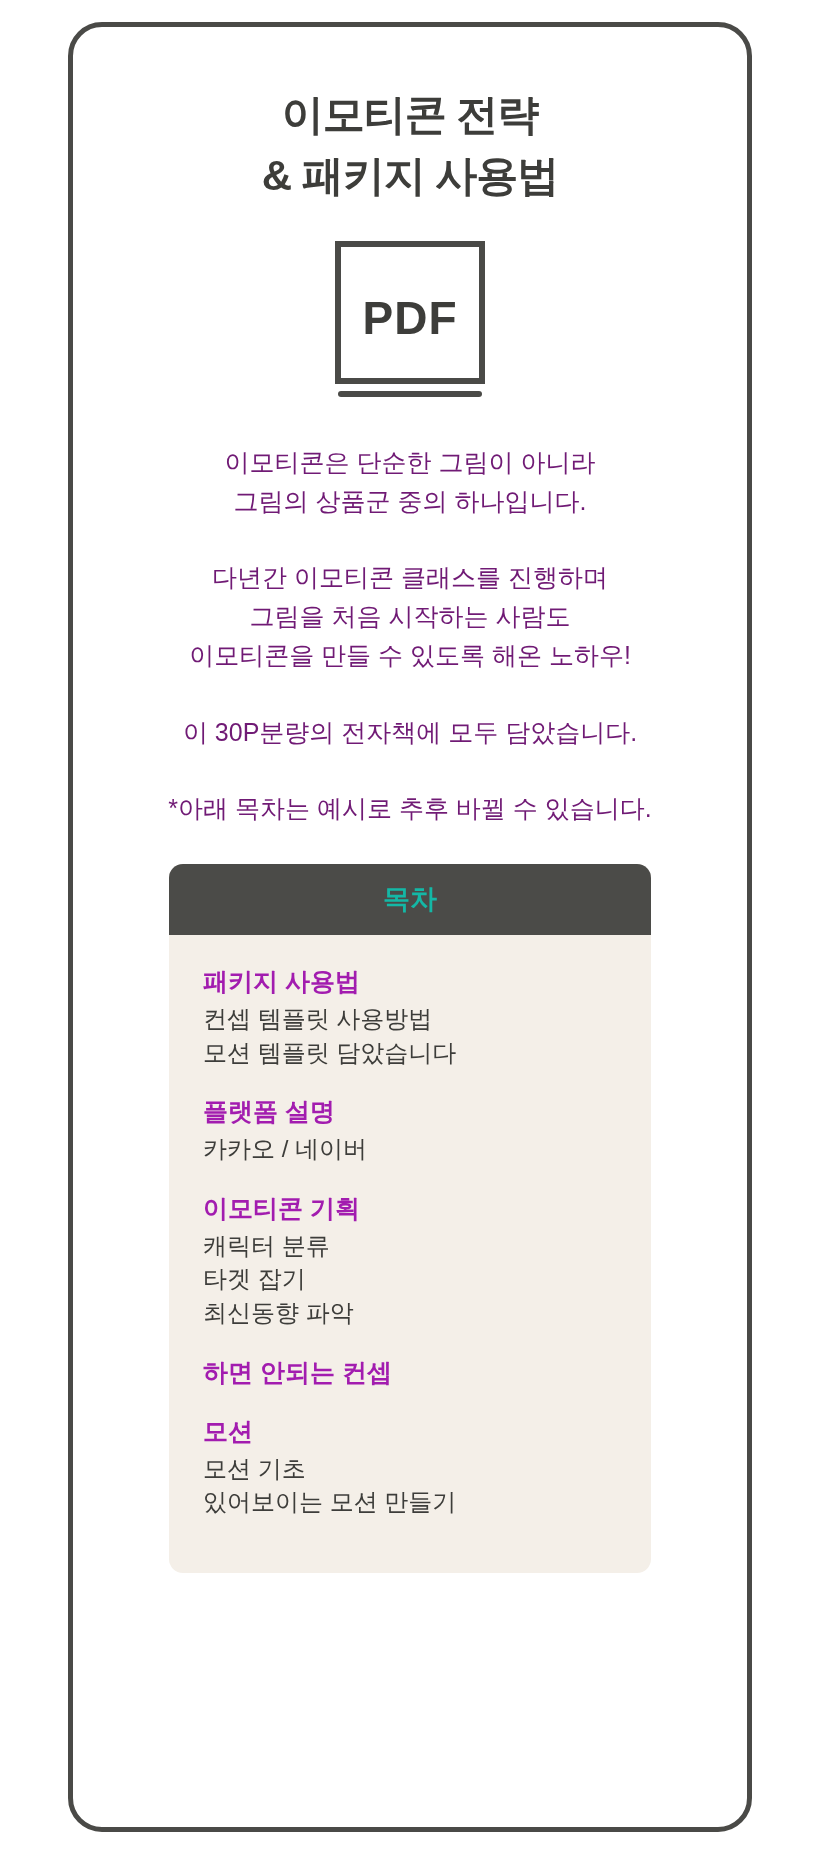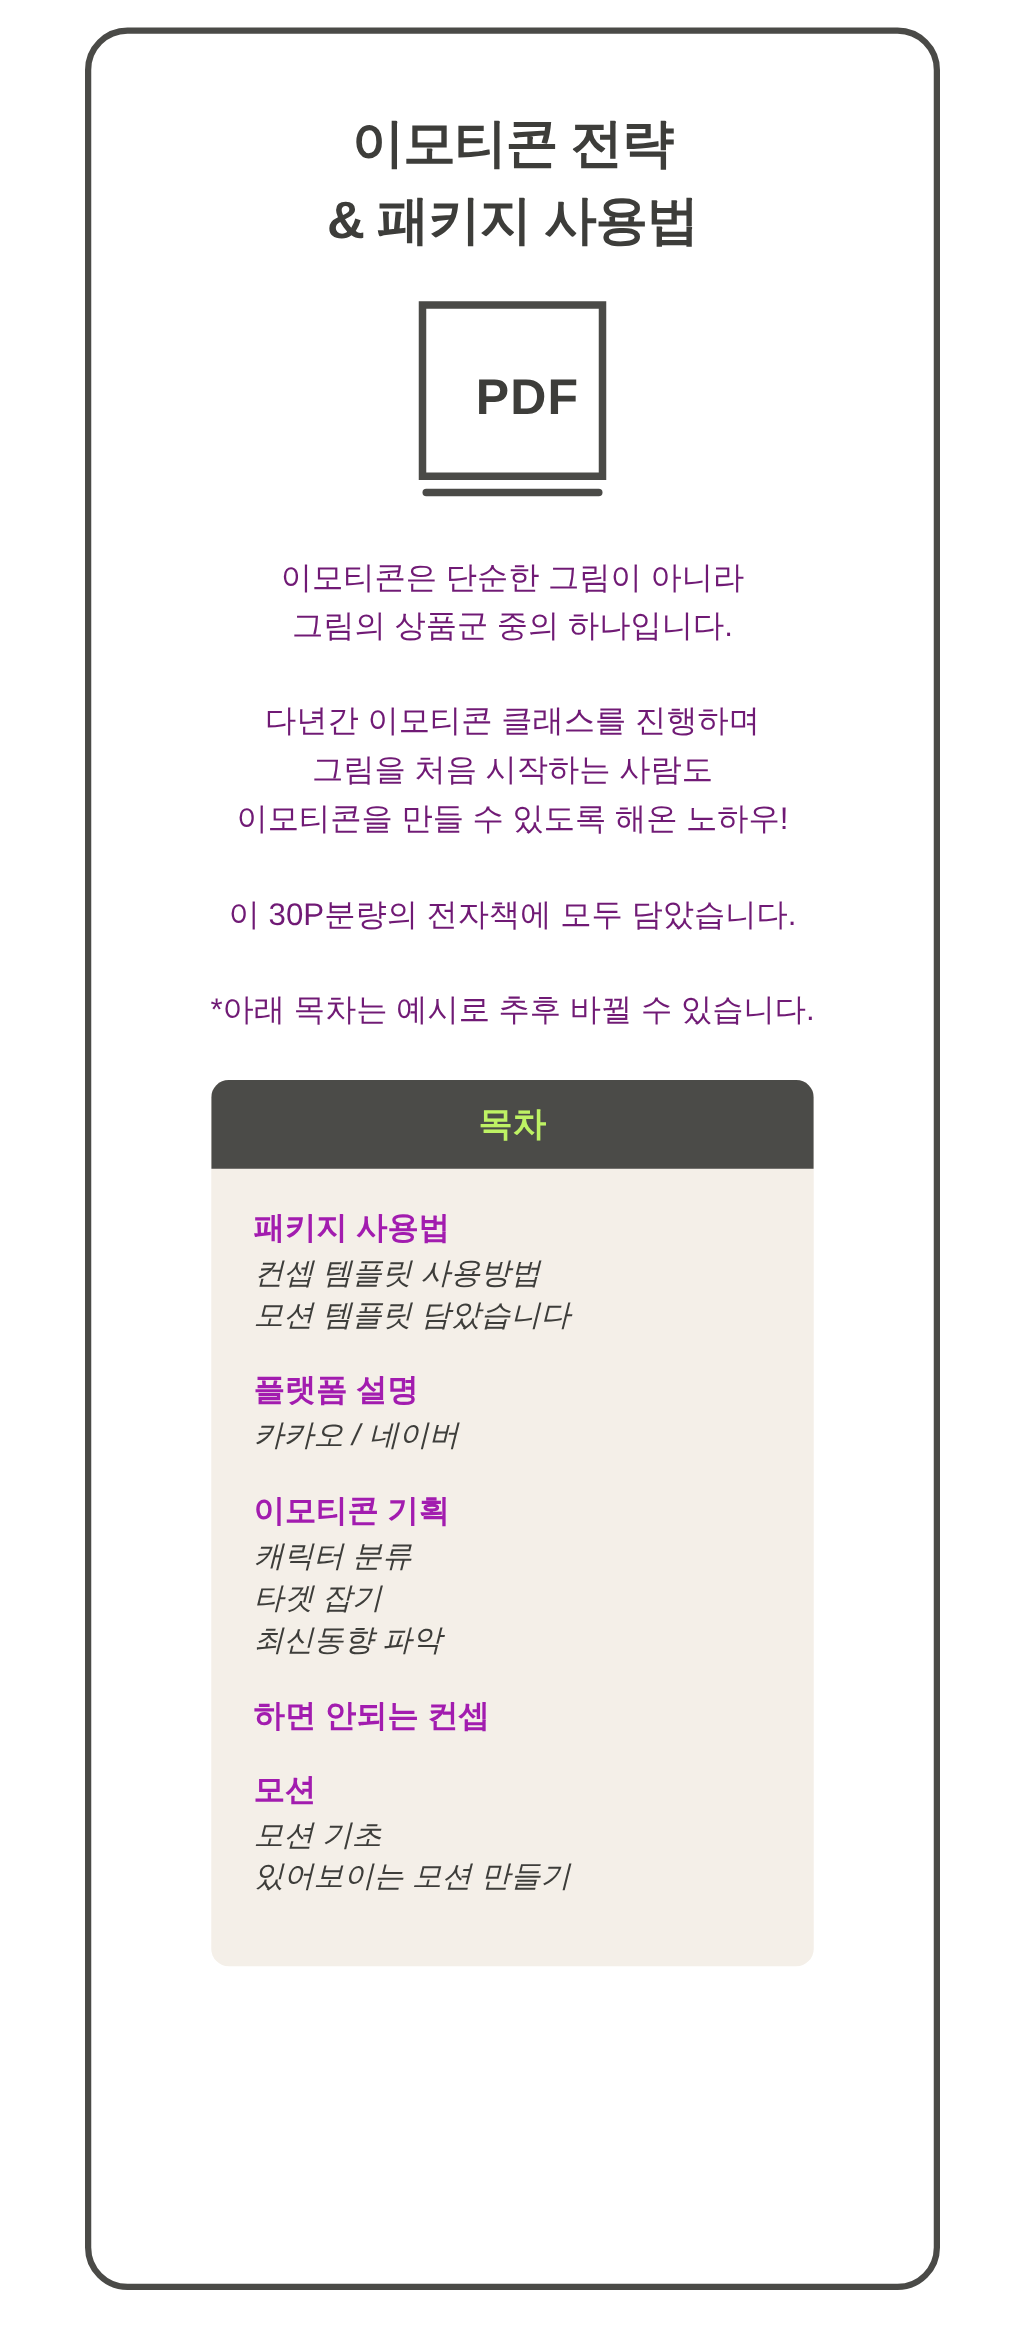--- a/index.html
+++ b/index.html
@@ -78,28 +78,28 @@
     position: absolute;
     left: 3px;
     top: 150px;
     width: 144px;
     height: 6px;
     background: #4a4a47;
     border-radius: 3px;
   }
   .pdf-icon .label {
     position: absolute;
-    left: 12px;
+    left: 0;
     top: 0;
     width: 150px;
     height: 155px;
     display: flex;
     align-items: center;
     justify-content: center;
-    font-size: 40px;
+    font-size: 46px;
     font-weight: bold;
     color: #3d3d3a;
     letter-spacing: 1px;
   }
 
   .para {
     margin: 0 auto;
     text-align: center;
     font-size: 25px;
     line-height: 1.55;
@@ -114,42 +114,41 @@
 
   .toc {
     margin: 36px auto 0 auto;
     width: 482px;
     border-radius: 14px;
     overflow: hidden;
     background: #f4efe8;
   }
   .toc-header {
     background: #4b4b48;
-    color: #bef264;
+    color: #14b8a6;
     text-align: center;
     font-size: 27px;
     font-weight: bold;
     padding: 17px 0 18px 0;
   }
   .toc-body {
     padding: 30px 34px 42px 34px;
   }
   .toc-group { margin-bottom: 26px; }
   .toc-group:last-child { margin-bottom: 12px; }
   .toc-group-title {
     font-size: 25px;
     font-weight: bold;
     color: #a21caf;
     margin-bottom: 4px;
   }
   .toc-item {
     font-size: 24px;
     line-height: 1.4;
     color: #3d3d3a;
-    font-style: italic;
   }
 </style>
 </head>
 <body>
 
 <div class="page">
   <div class="card">
     <div class="inner">
 
       <div class="title">

